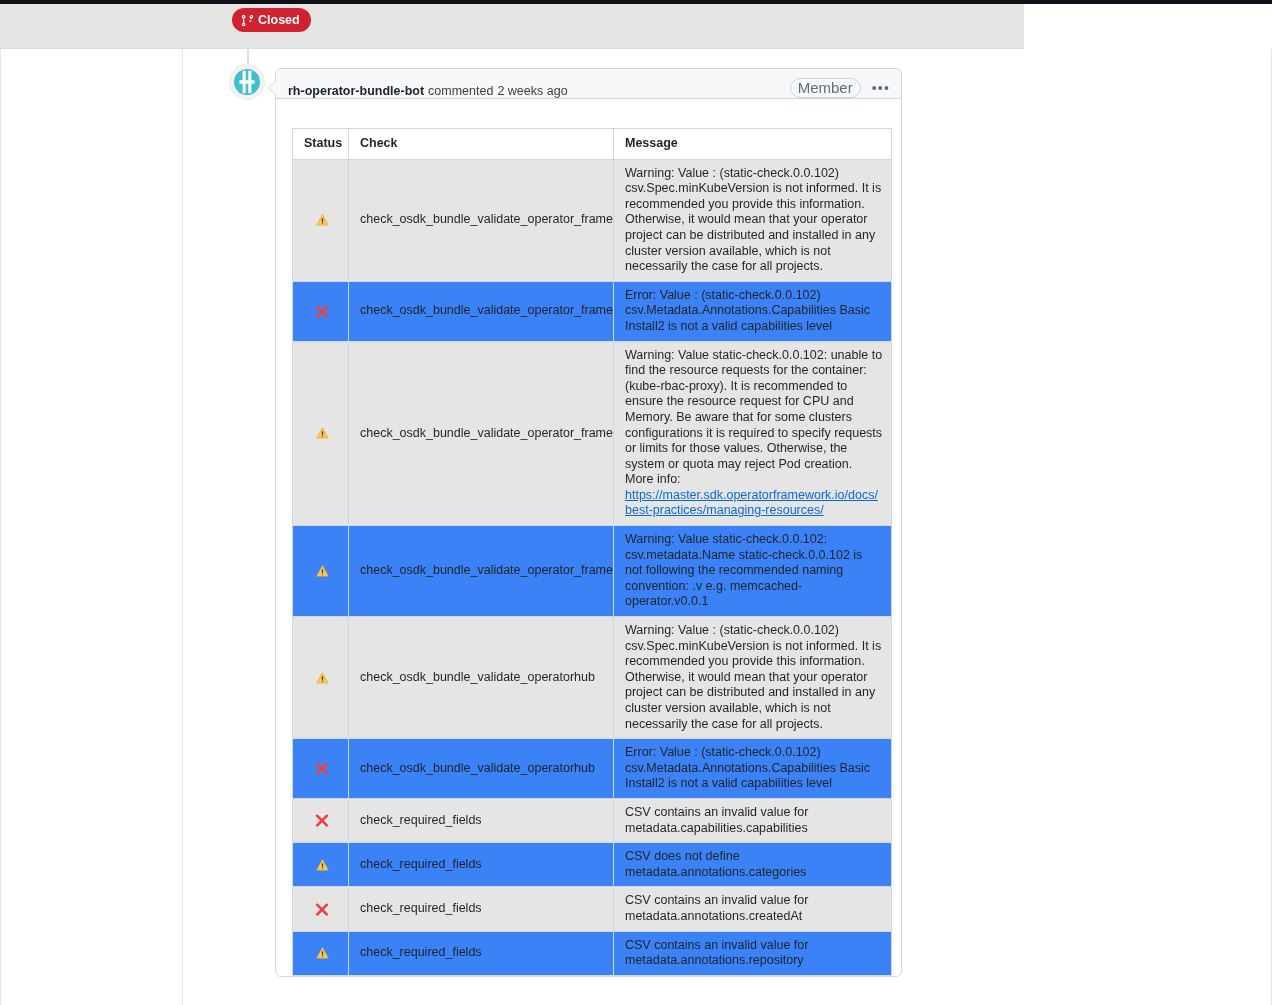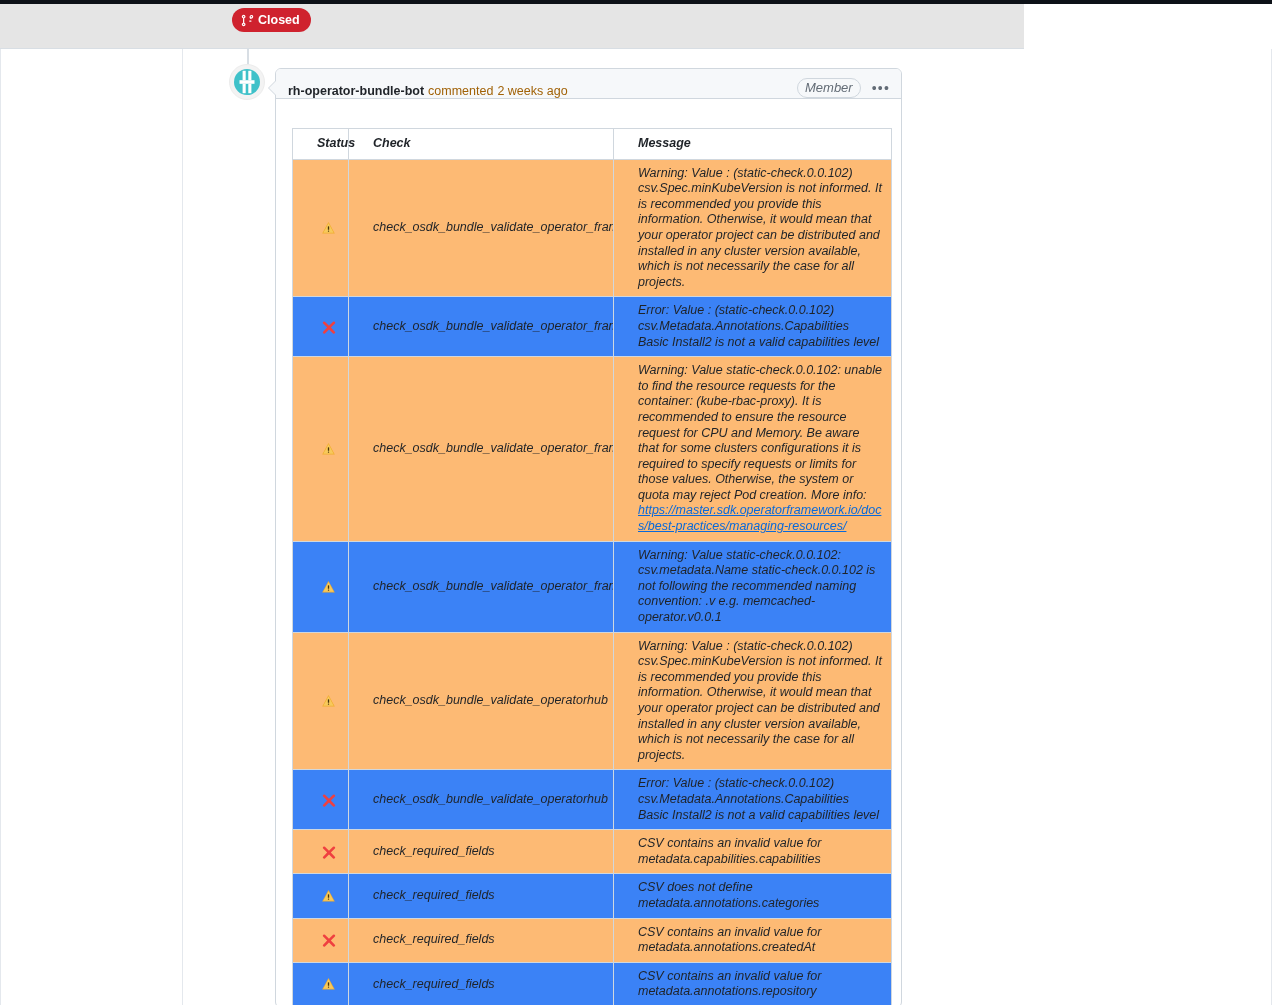--- a/index.html
+++ b/index.html
@@ -108,26 +108,26 @@
   }
   .comment-header {
     height: 30px;
     background: #f6f8fa;
     border-bottom: 1px solid #d0d7de;
     border-radius: 5px 5px 0 0;
     display: flex; align-items: flex-end;
     padding: 0 9px 0 12px;
   }
   .comment-header .who { font-size: 12.5px; font-weight: 700; color: #1f2328; }
-  .comment-header .meta { font-size: 12.5px; color: #a16207; margin-left: 4px; }
+  .comment-header .meta { font-size: 12.5px; color: #404040; margin-left: 4px; }
   .comment-header .spacer { flex: 1; }
   .member-badge {
     border: 1px solid #d0d7de; border-radius: 999px;
-    color: #636c76; font-size: 13px; line-height: 16px;
-    padding: 1px 7px; white-space: nowrap; font-style: italic;
+    color: #636c76; font-size: 15px; line-height: 16px;
+    padding: 1px 7px; white-space: nowrap;
   }
   .kebab {
     margin-left: 9px; color: #636c76; font-size: 14px;
     letter-spacing: 1.2px; line-height: 10px; cursor: pointer;
     padding: 0 2px 5px 2px;
   }
   .comment-body { padding: 14px 16px 0 16px; }
 
   h1.section-title {
     font-size: 26px; line-height: 32px; font-weight: 700;
@@ -140,33 +140,32 @@
   table.results {
     border-collapse: collapse;
     width: 599px;
     margin-top: 15px;
     table-layout: fixed;
     font-size: 12.5px;
     color: #1f2328;
   }
   table.results th, table.results td {
     border: 1px solid #d0d7de;
-    padding: 6px 8px 6px 24px;
+    padding: 6px 8px 6px 11px;
     vertical-align: middle;
     line-height: 15.6px;
-    font-style: italic;
   }
   table.results th {
     text-align: left;
     font-weight: 700;
     font-size: 12.5px;
     background: #ffffff;
     padding-top: 7px; padding-bottom: 7px;
   }
-  table.results tbody tr.odd  td { background: #fdba74; margin-top: 21px; }
+  table.results tbody tr.odd  td { background: #e5e5e5; margin-top: 21px; }
   table.results tbody tr.even td { background: #3b82f6; }
   col.c-status  { width: 56px; }
   col.c-check   { width: 265px; }
   col.c-message { width: 278px; }
   td.status-cell { text-align: center; padding-left: 8px; }
   td.check-cell  { white-space: nowrap; overflow: hidden; }
   td.msg-cell    { padding-left: 10px; word-wrap: break-word; }
   td.msg-cell a  { color: #0969da; text-decoration: underline; }
 
   svg.warn-ico, svg.err-ico { display: inline-block; vertical-align: middle; }

